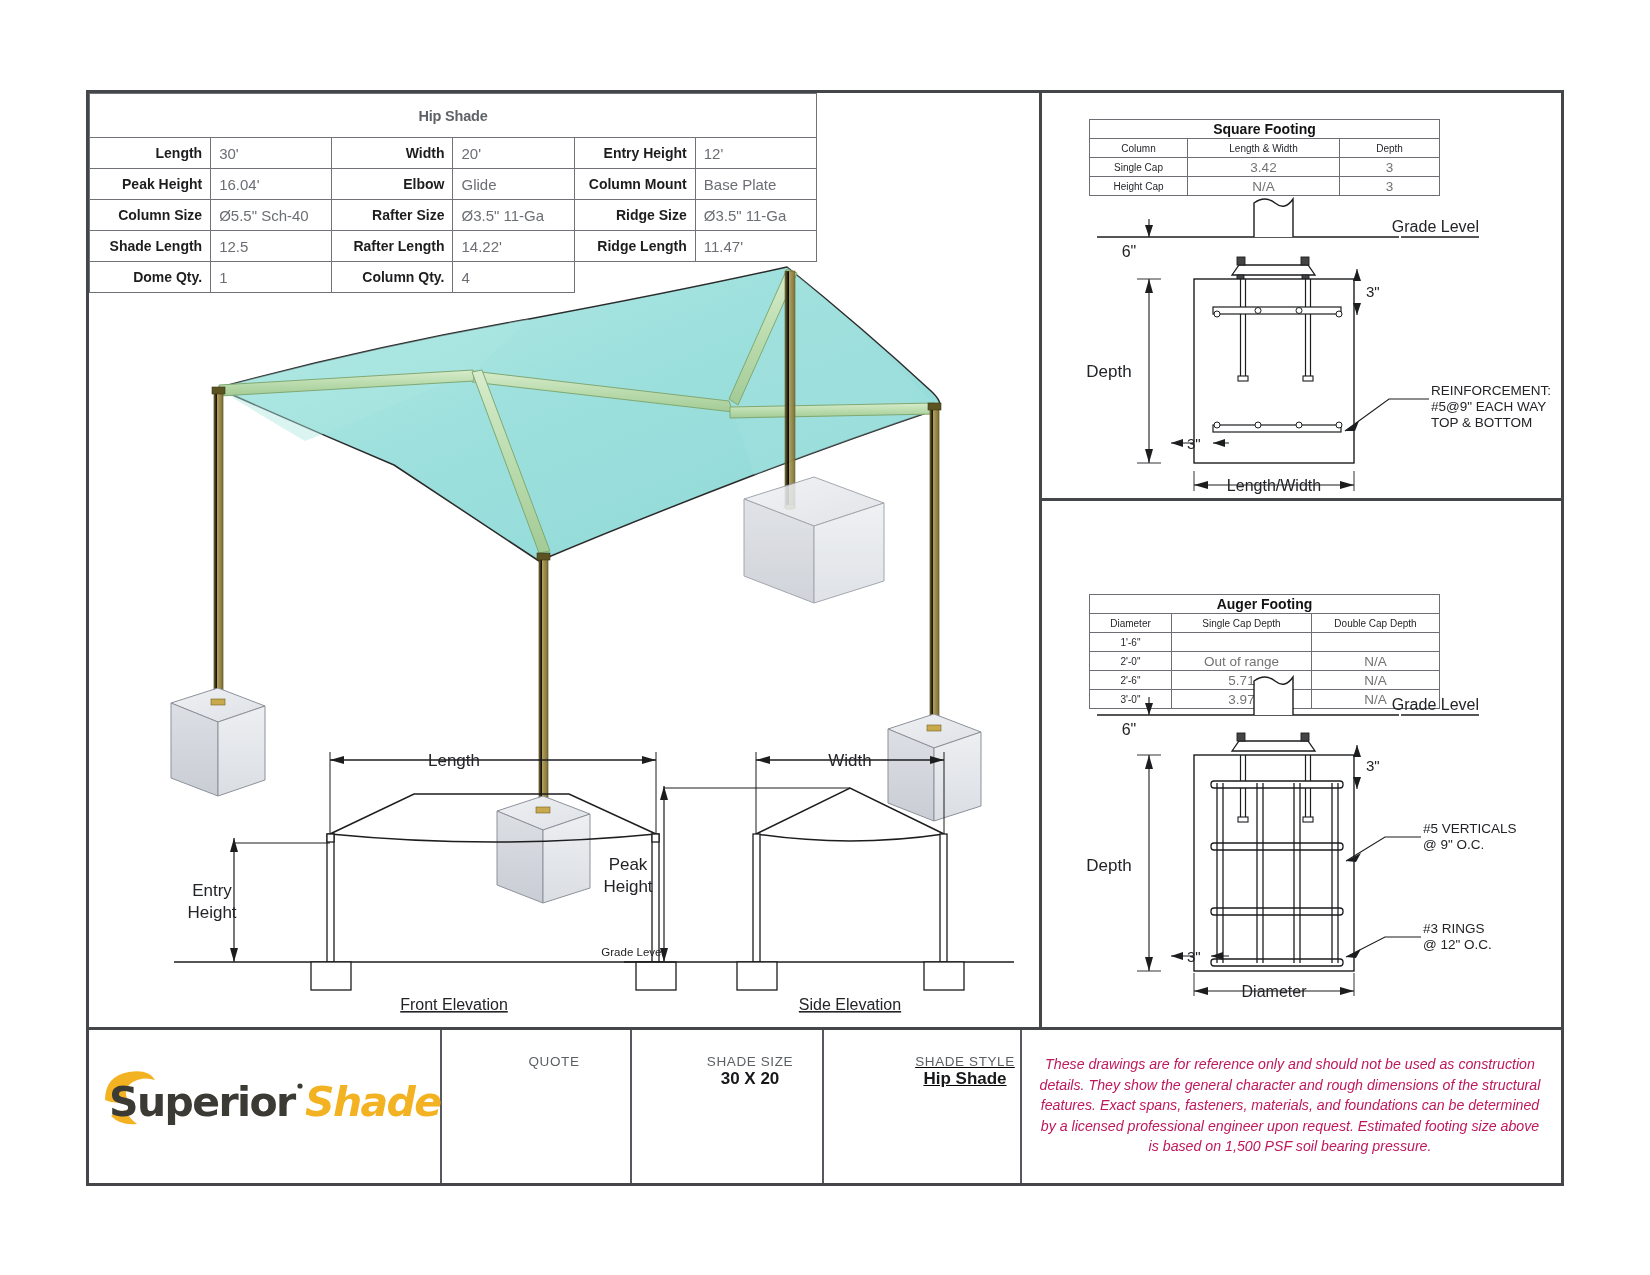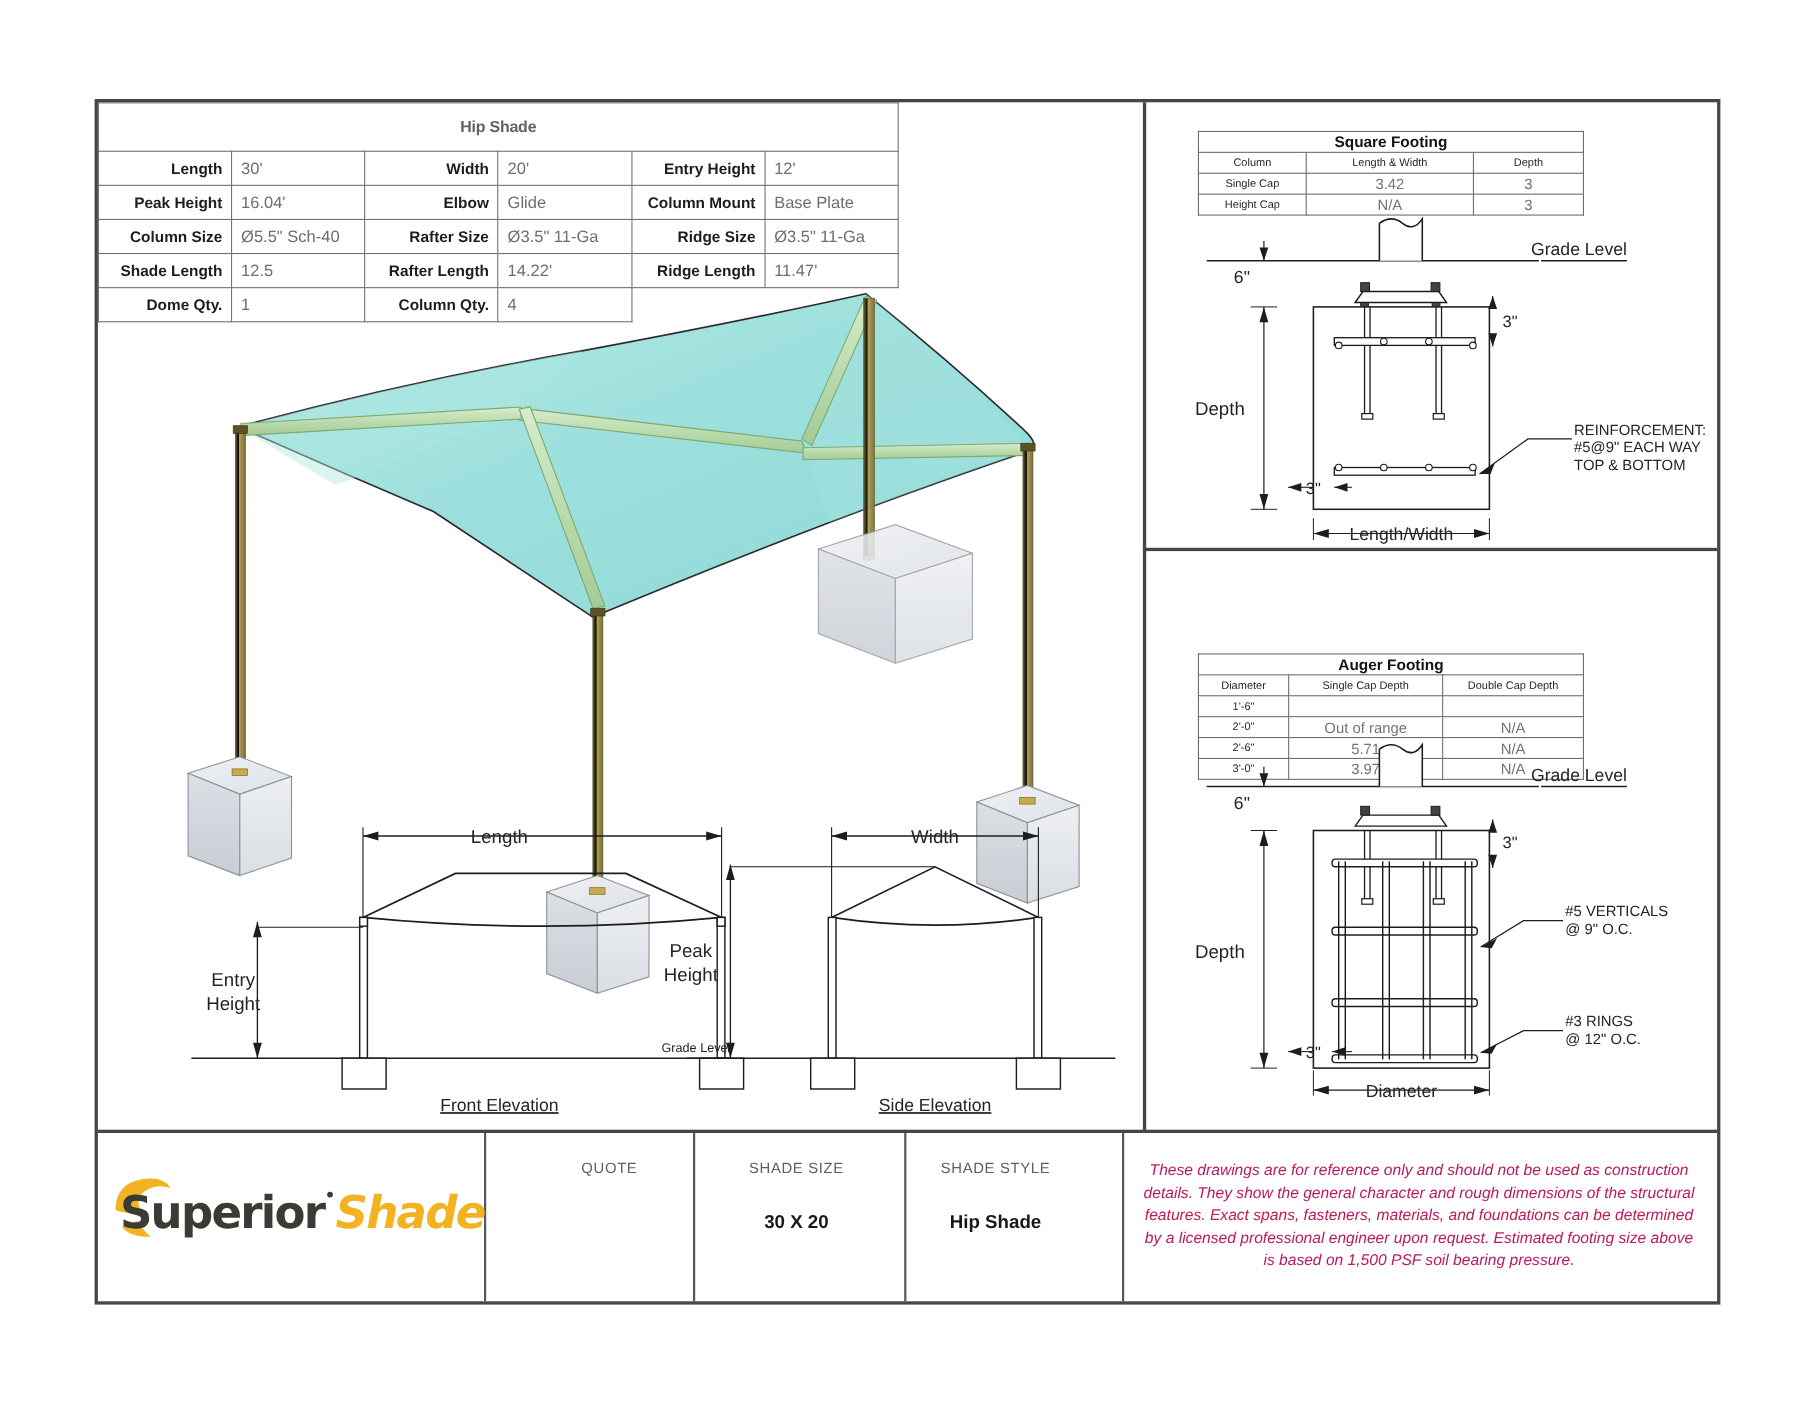--- a/index.html
+++ b/index.html
@@ -111,21 +111,20 @@
     align-items: center;
     justify-content: flex-start;
     padding-top: 24px;
   }
   .footer-key {
     font-size: 13.5px;
     letter-spacing: 0.6px;
     color: #5c5f64;
   }
   .footer-val {
-    margin-top: 32px;
     font-size: 17px;
     font-weight: bold;
     color: #17181a;
   }
   .disclaimer {
     position: absolute;
     font-style: italic;
     font-size: 14.2px;
     line-height: 1.45;
     color: #be185d;
@@ -609,26 +608,26 @@
           <circle cx="197" cy="26" r="2.6" fill="#3C3A35"></circle>
           <text x="202" y="56" class="logo-text" fill="#F2B222" font-style="italic">Shade</text>
         </svg>
       </div>
 
       <div class="footer-cell" style="left:353px; width:224px;">
         <div class="footer-key">QUOTE</div>
         <div class="footer-val"></div>
       </div>
 
-      <div class="footer-cell" style="left:540px; width:190px;">
+      <div class="footer-cell" style="left:566px; width:190px;">
         <div class="footer-key">SHADE SIZE</div>
         <div class="footer-val">30 X 20</div>
       </div>
 
-      <div class="footer-cell" style="left:698px; width:236px;">
+      <div class="footer-cell" style="left:758px; width:236px;text-decoration:underline;">
         <div class="footer-key">SHADE STYLE</div>
         <div class="footer-val">Hip Shade</div>
       </div>
 
       <div class="disclaimer" style="left:945px; top:24px; width:512px;">These drawings are for reference only and should not be used as construction details. They show the general character and rough dimensions of the structural features. Exact spans, fasteners, materials, and foundations can be determined by a licensed professional engineer upon request. Estimated footing size above is based on 1,500 PSF soil bearing pressure.</div>
     </div>
 
   </div>
 </div>
 

